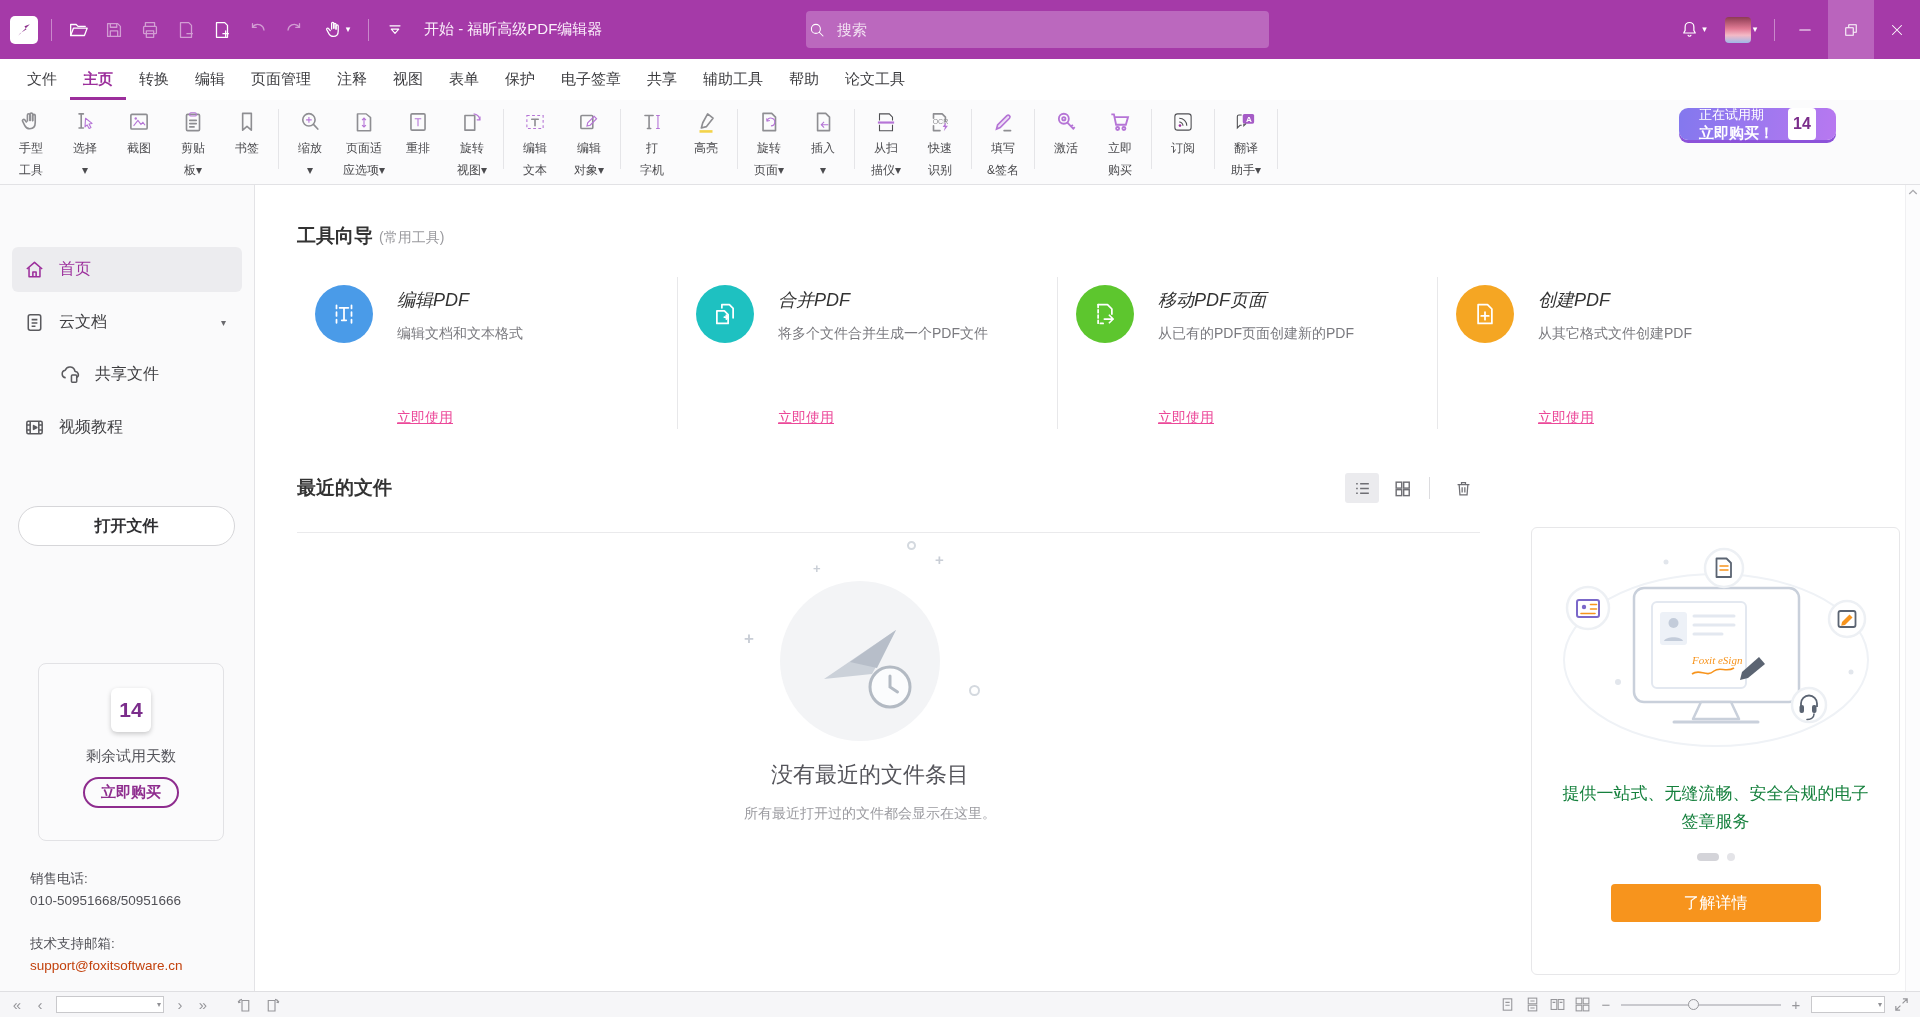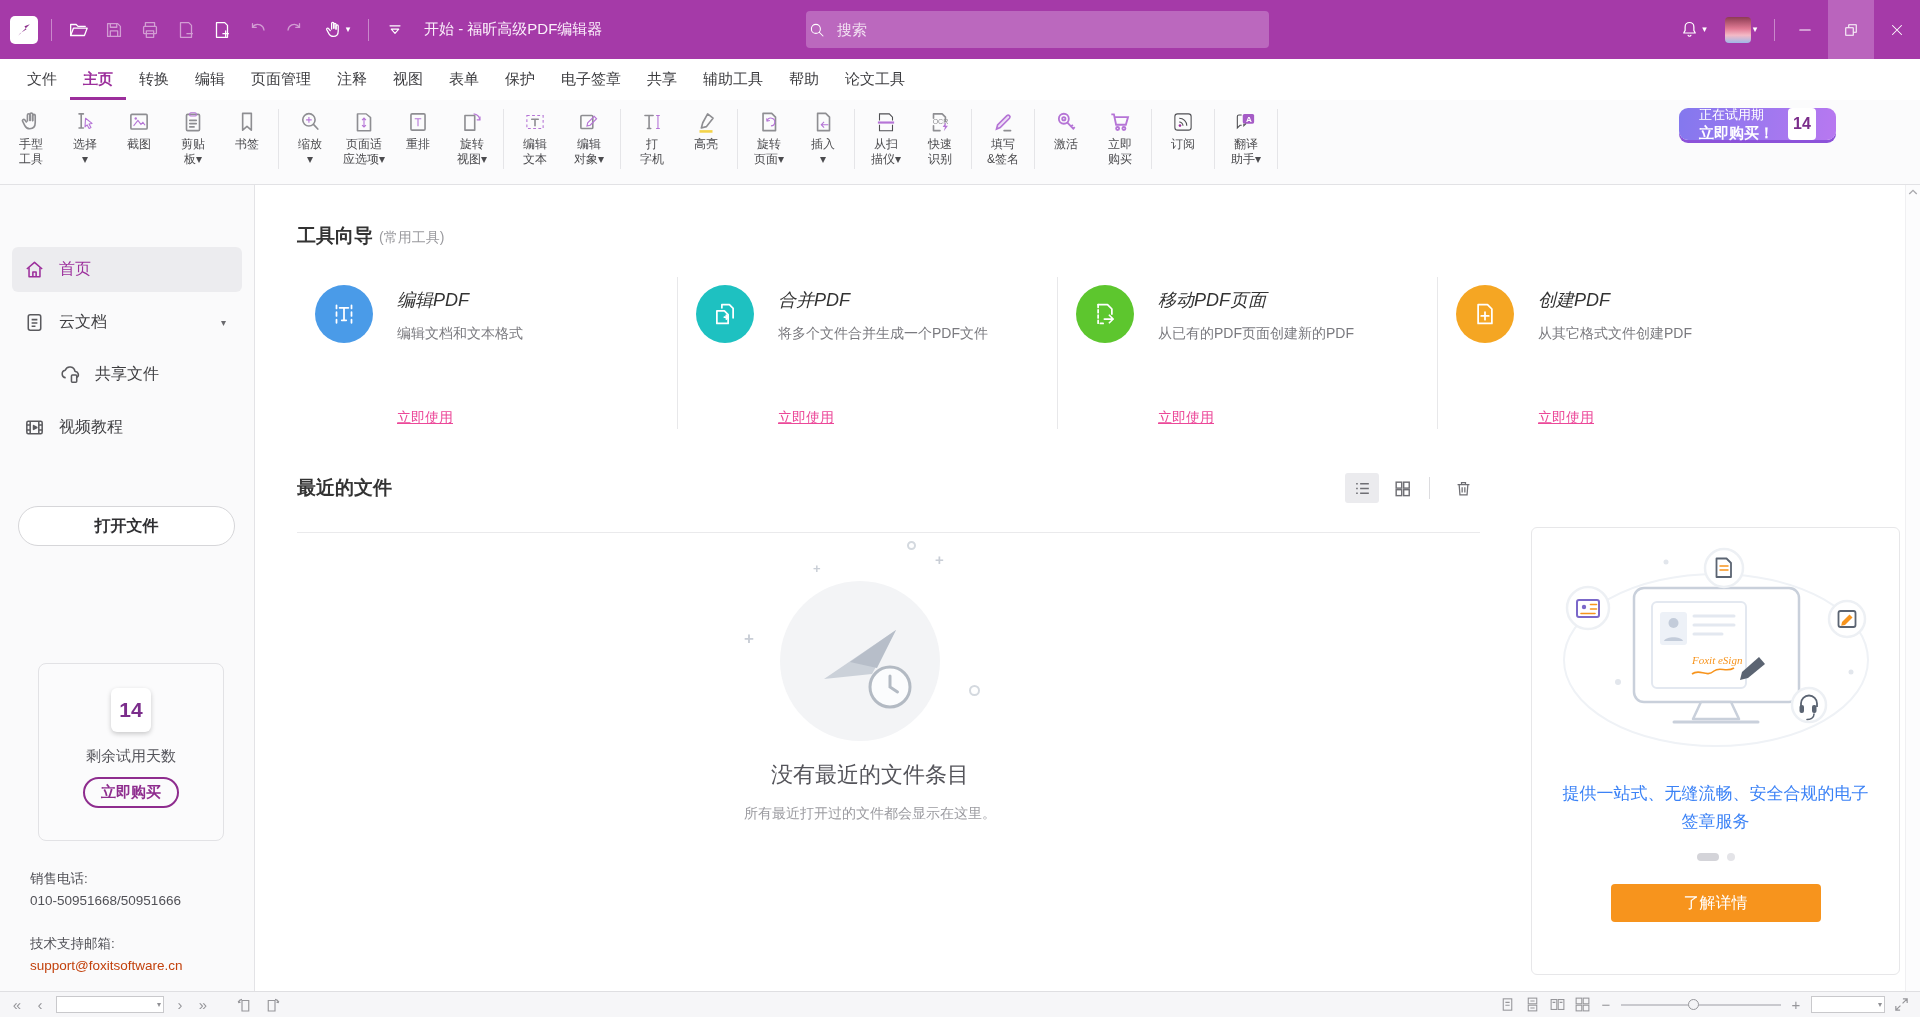--- a/index.html
+++ b/index.html
@@ -30,21 +30,21 @@
   .avatar{width:26px;height:26px;border-radius:4px;background:linear-gradient(180deg,#8c3b52 0%,#e27c95 45%,#f4b9c6 70%,#9fb8e8 100%);}
 
   
   .menubar{height:41px;background:#fff;display:flex;align-items:flex-end;padding-left:14px;box-sizing:border-box;}
   .menu-item{font-size:15px;color:#3D3D40;padding:0 13px;line-height:36px;border-bottom:3px solid transparent;white-space:nowrap;}
   .menu-item.active{color:#9C2F9C;font-weight:bold;border-bottom-color:#9C2F9C;}
 
   
   .toolbar{height:85px;background:#FBFBFC;border-bottom:1px solid #E2E2E5;display:flex;align-items:flex-start;padding:7px 4px 0;position:relative;box-sizing:border-box;}
   .tb-btn{display:flex;flex-direction:column;align-items:center;padding:2px 6px;min-width:42px;border-radius:4px;}
-  .tb-label{font-size:12px;line-height:15px;color:#4B4B4E;text-align:center;white-space:pre-line;margin-top:2px;}
+  .tb-label{font-size:12px;line-height:22px;color:#4B4B4E;text-align:center;white-space:pre-line;margin-top:2px;}
   .tb-group-sep{width:1px;height:60px;background:#E5E5E8;margin:2px 4px 0;flex-shrink:0;}
   .trial-badge{position:absolute;right:84px;top:8px;height:32px;background:linear-gradient(100deg,#8378EE,#B878F0);border-radius:9px;box-shadow:0 3px 0 #8C52D9;display:flex;align-items:center;gap:14px;padding:0 20px;color:#fff;box-sizing:border-box;}
   .badge-l1{font-size:13px;line-height:17px;}
   .badge-l2{font-size:15px;font-weight:bold;line-height:19px;}
   .badge-days{width:28px;height:32px;background:#fff;border-radius:4px;color:#7B2D8B;font-weight:bold;font-size:16px;display:flex;align-items:center;justify-content:center;}
 
   
   .body{display:flex;height:806px;}
   .sidebar{width:255px;background:#FAFAFB;border-right:1px solid #E3E3E6;position:relative;flex-shrink:0;box-sizing:border-box;padding-left:39px;}
   .side-item{display:flex;align-items:center;gap:13px;height:45px;margin:0 12px;padding:0 11px;border-radius:6px;font-size:16px;color:#3F3F42;position:absolute;left:0;right:0;}
@@ -77,21 +77,21 @@
   .toggle.active{background:#EBEBEE;}
   .vt-sep{width:1px;height:22px;background:#DCDCDF;margin:0 10px;}
   .recent-sep{position:absolute;top:347px;left:42px;width:1183px;height:1px;background:#EAEAEC;}
   .empty-art{position:absolute;left:525px;top:396px;}
   .deco{position:absolute;color:#C9CED6;font-weight:bold;}
   .deco.dot{border:2px solid #D4D9DF;border-radius:50%;background:#fff;}
   .empty-title{position:absolute;top:575px;left:0;width:1230px;text-align:center;font-size:22px;color:#55555B;}
   .empty-sub{position:absolute;top:620px;left:0;width:1230px;text-align:center;font-size:14px;color:#9B9BA0;}
 
   .promo{position:absolute;left:1276px;top:342px;width:369px;height:448px;border:1px solid #E7E7E9;border-radius:6px;display:flex;flex-direction:column;align-items:center;box-sizing:border-box;background:#fff;}
-  .promo-text{width:312px;text-align:center;font-size:17px;color:#3b82f6;line-height:1.65;margin-top:8px;}
+  .promo-text{width:312px;text-align:center;font-size:17px;color:#15803d;line-height:1.65;margin-top:8px;}
   .promo-dots{display:flex;gap:8px;align-items:center;margin-top:17px;}
   .dot-i{width:8px;height:8px;border-radius:50%;background:#E4E4E8;}
   .dot-i.active{width:22px;border-radius:4px;background:#D4D4D9;}
   .promo-btn{margin-top:23px;width:210px;height:38px;background:#F7941D;color:#fff;font-size:16px;border:none;border-radius:4px;display:flex;align-items:center;justify-content:center;font-family:inherit;}
   .scrollstrip{position:absolute;right:0;top:0;width:15px;height:100%;background:#FCFCFD;border-left:1px solid #F0F0F2;display:flex;justify-content:center;padding-top:3px;box-sizing:border-box;}
 
   
   .statusbar{height:26px;background:#F6F6F8;border-top:1px solid #DFDFE2;display:flex;align-items:center;padding:0 10px;position:relative;box-sizing:border-box;}
   .sb-left{display:flex;align-items:center;gap:9px;}
   .sb-glyph{font-size:15px;color:#96969A;width:14px;text-align:center;line-height:1;}

